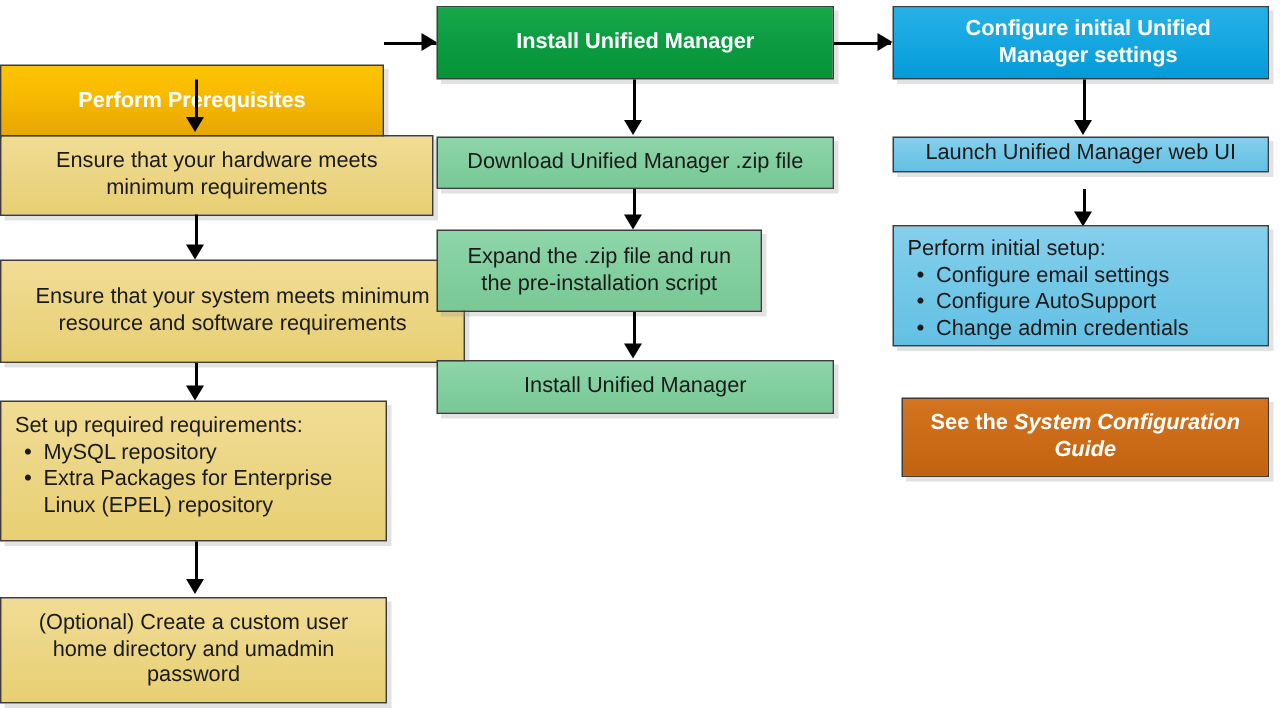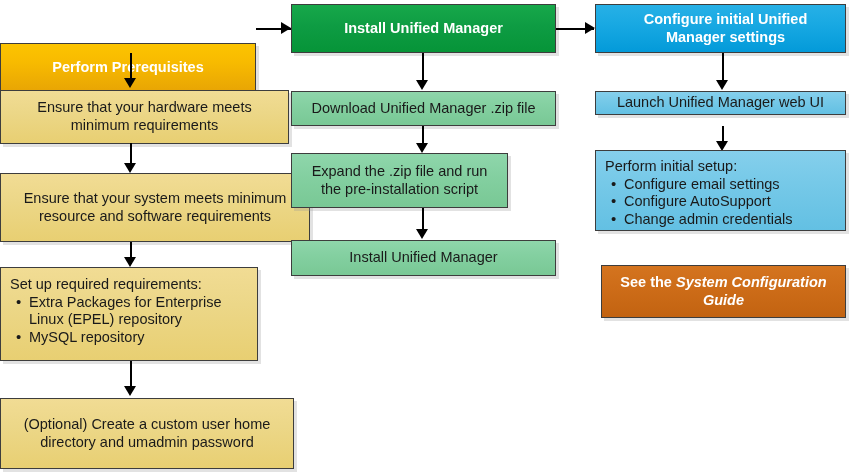--- a/index.html
+++ b/index.html
@@ -153,29 +153,29 @@
   <div class="node step step-center tan" style="left:0px; top:173px; width:310px; height:69px;">
     <span class="txt">Ensure that your system meets minimum resource and software requirements</span>
   </div>
 
   <div class="vline" style="left:130px; top:242px; height:22px;"></div>
   <div class="arrow-down" style="left:124px; top:257px;"></div>
 
   <div class="node step step-left tan" style="left:0px; top:267px; width:258px; height:94px; justify-content:flex-start; padding-top:8px;">
     <span class="txt">Set up required requirements:</span>
     <ul class="bul">
+      <li>MySQL repository</li>
       <li>Extra Packages for Enterprise Linux (EPEL) repository</li>
-      <li>MySQL repository</li>
     </ul>
   </div>
 
   <div class="vline" style="left:130px; top:361px; height:26px;"></div>
   <div class="arrow-down" style="left:124px; top:386px;"></div>
 
-  <div class="node step step-center tan" style="left:0px; top:398px; width:294px; height:71px;">
+  <div class="node step step-center tan" style="left:0px; top:398px; width:258px; height:71px;">
     <span class="txt">(Optional) Create a custom user home directory and umadmin password</span>
   </div>
 
   <div class="hline" style="left:256px; top:28px; width:35px;"></div>
   <div class="arrow-right" style="left:281px; top:22px;"></div>
 
   <div class="node stage stage-green" style="left:291px; top:4px; width:265px; height:49px;">
     <span class="txt">Install Unified Manager</span>
   </div>
 

